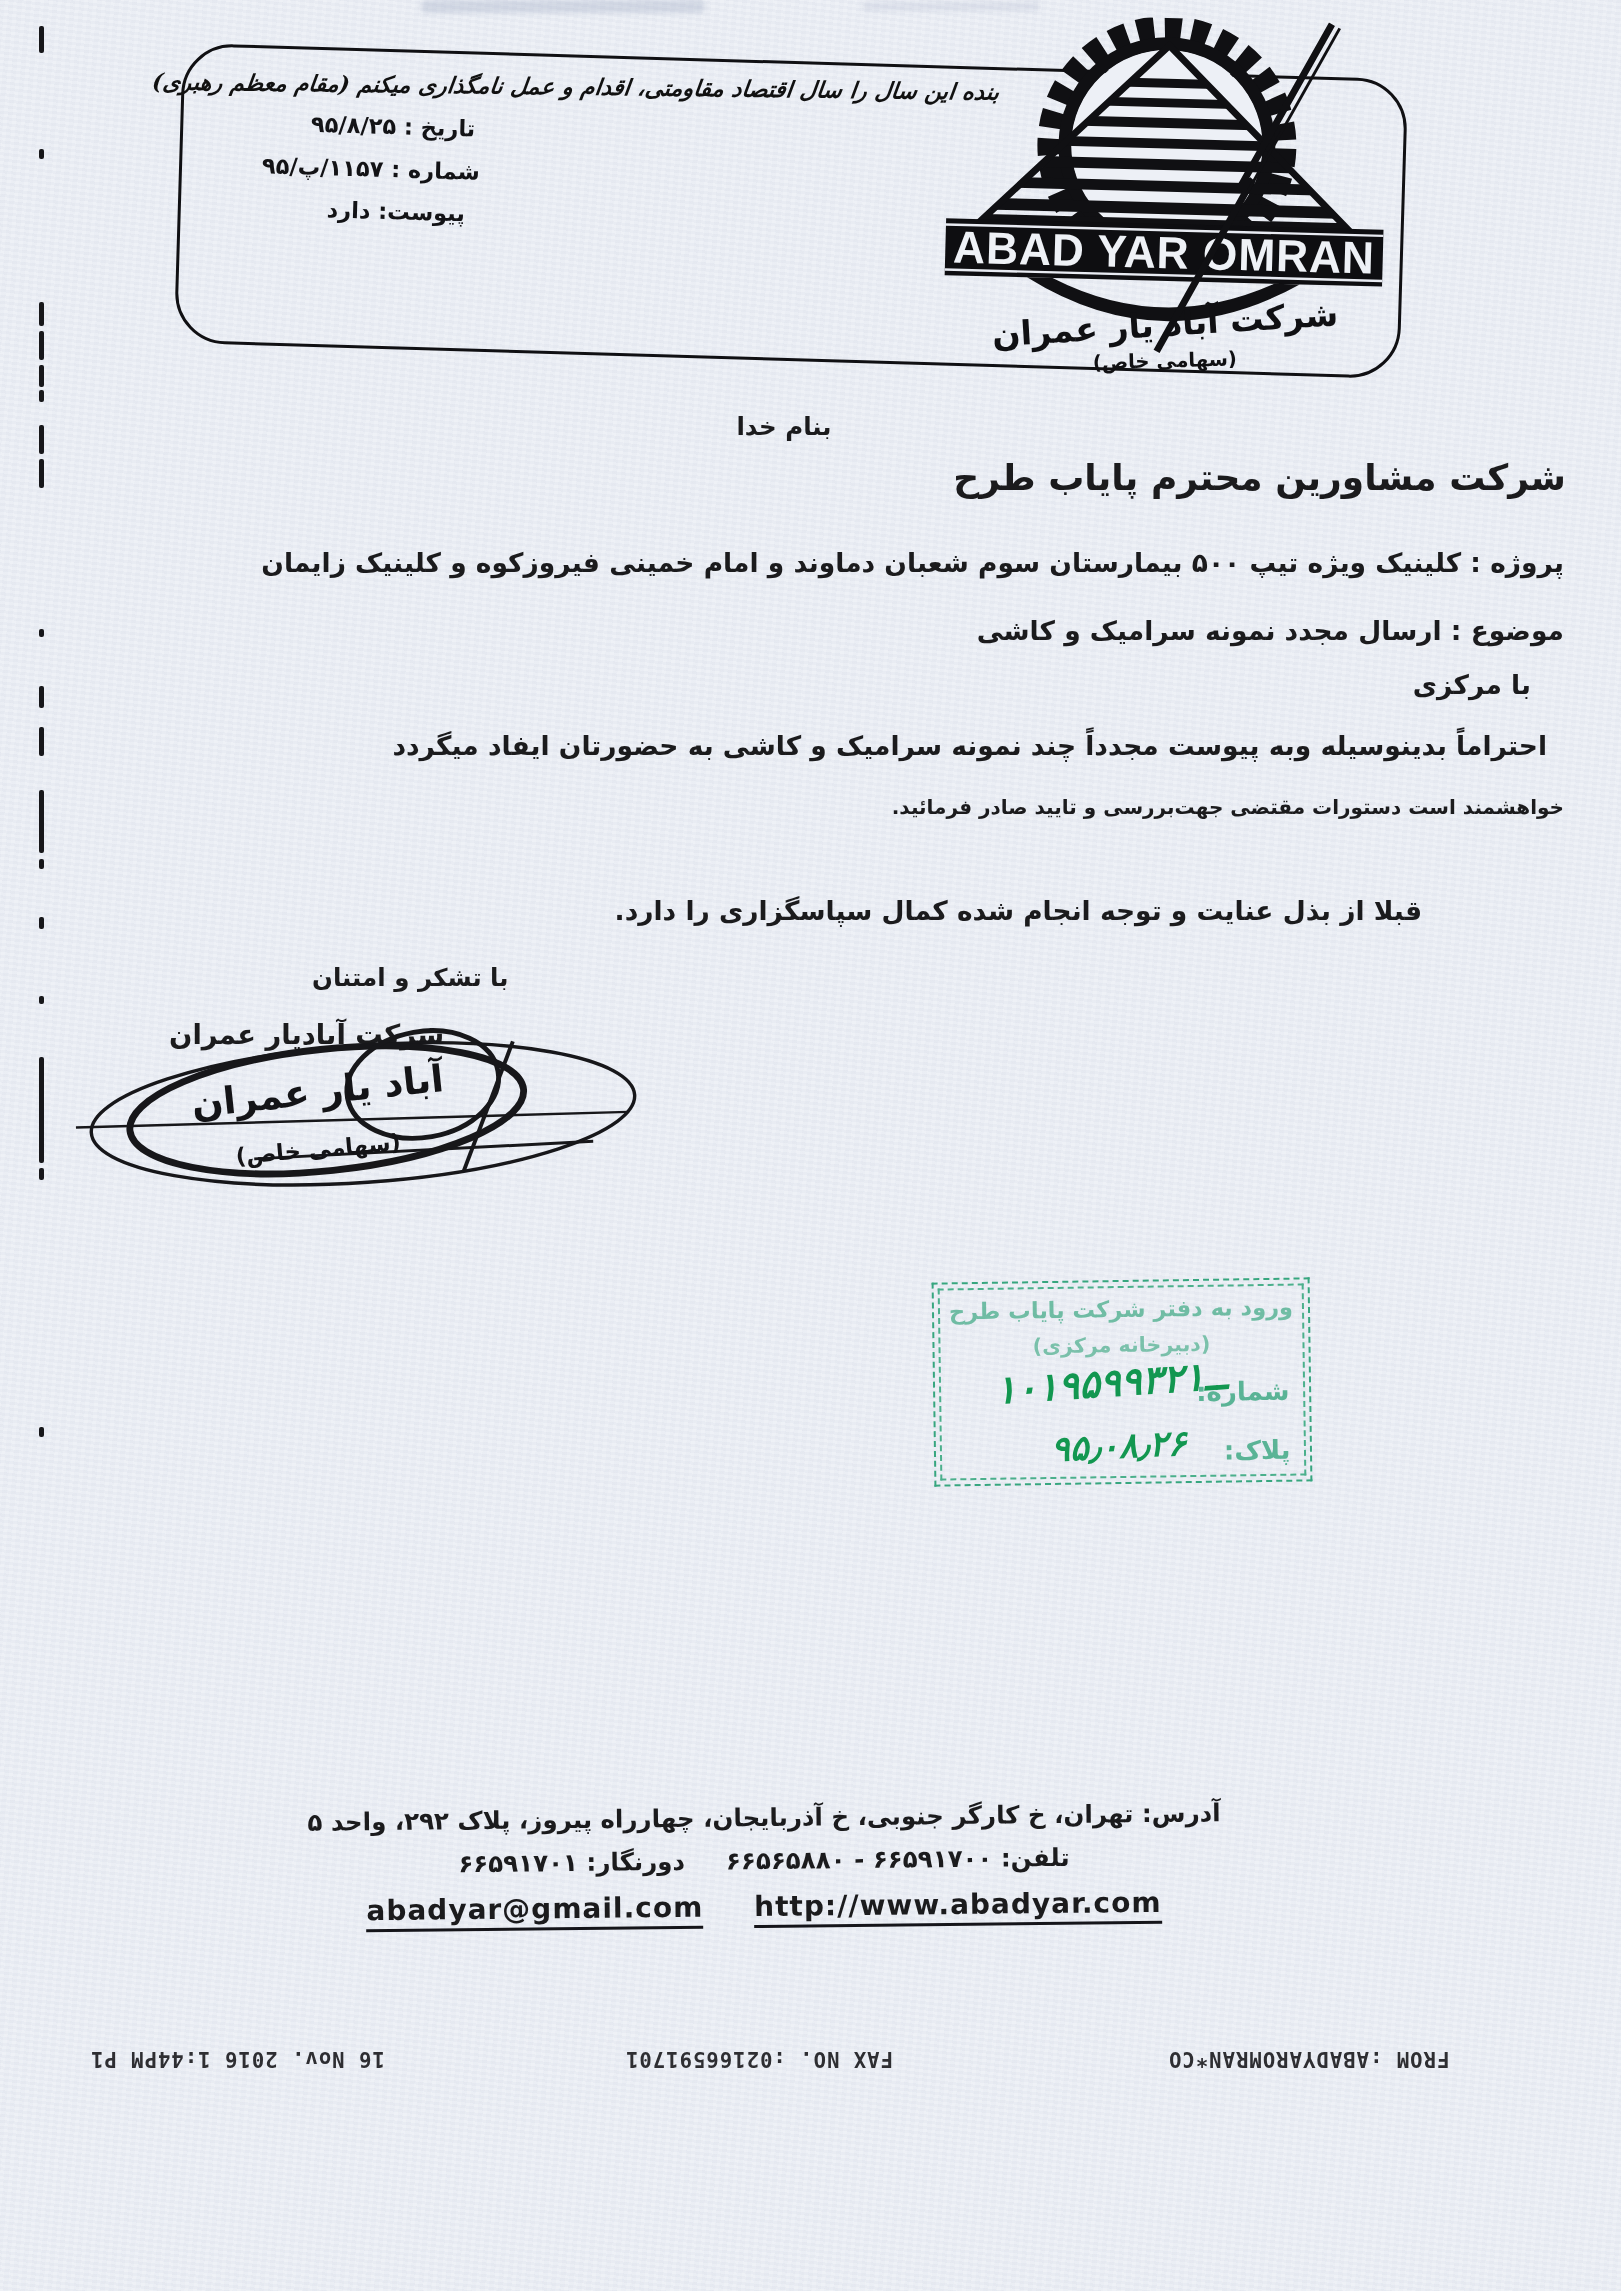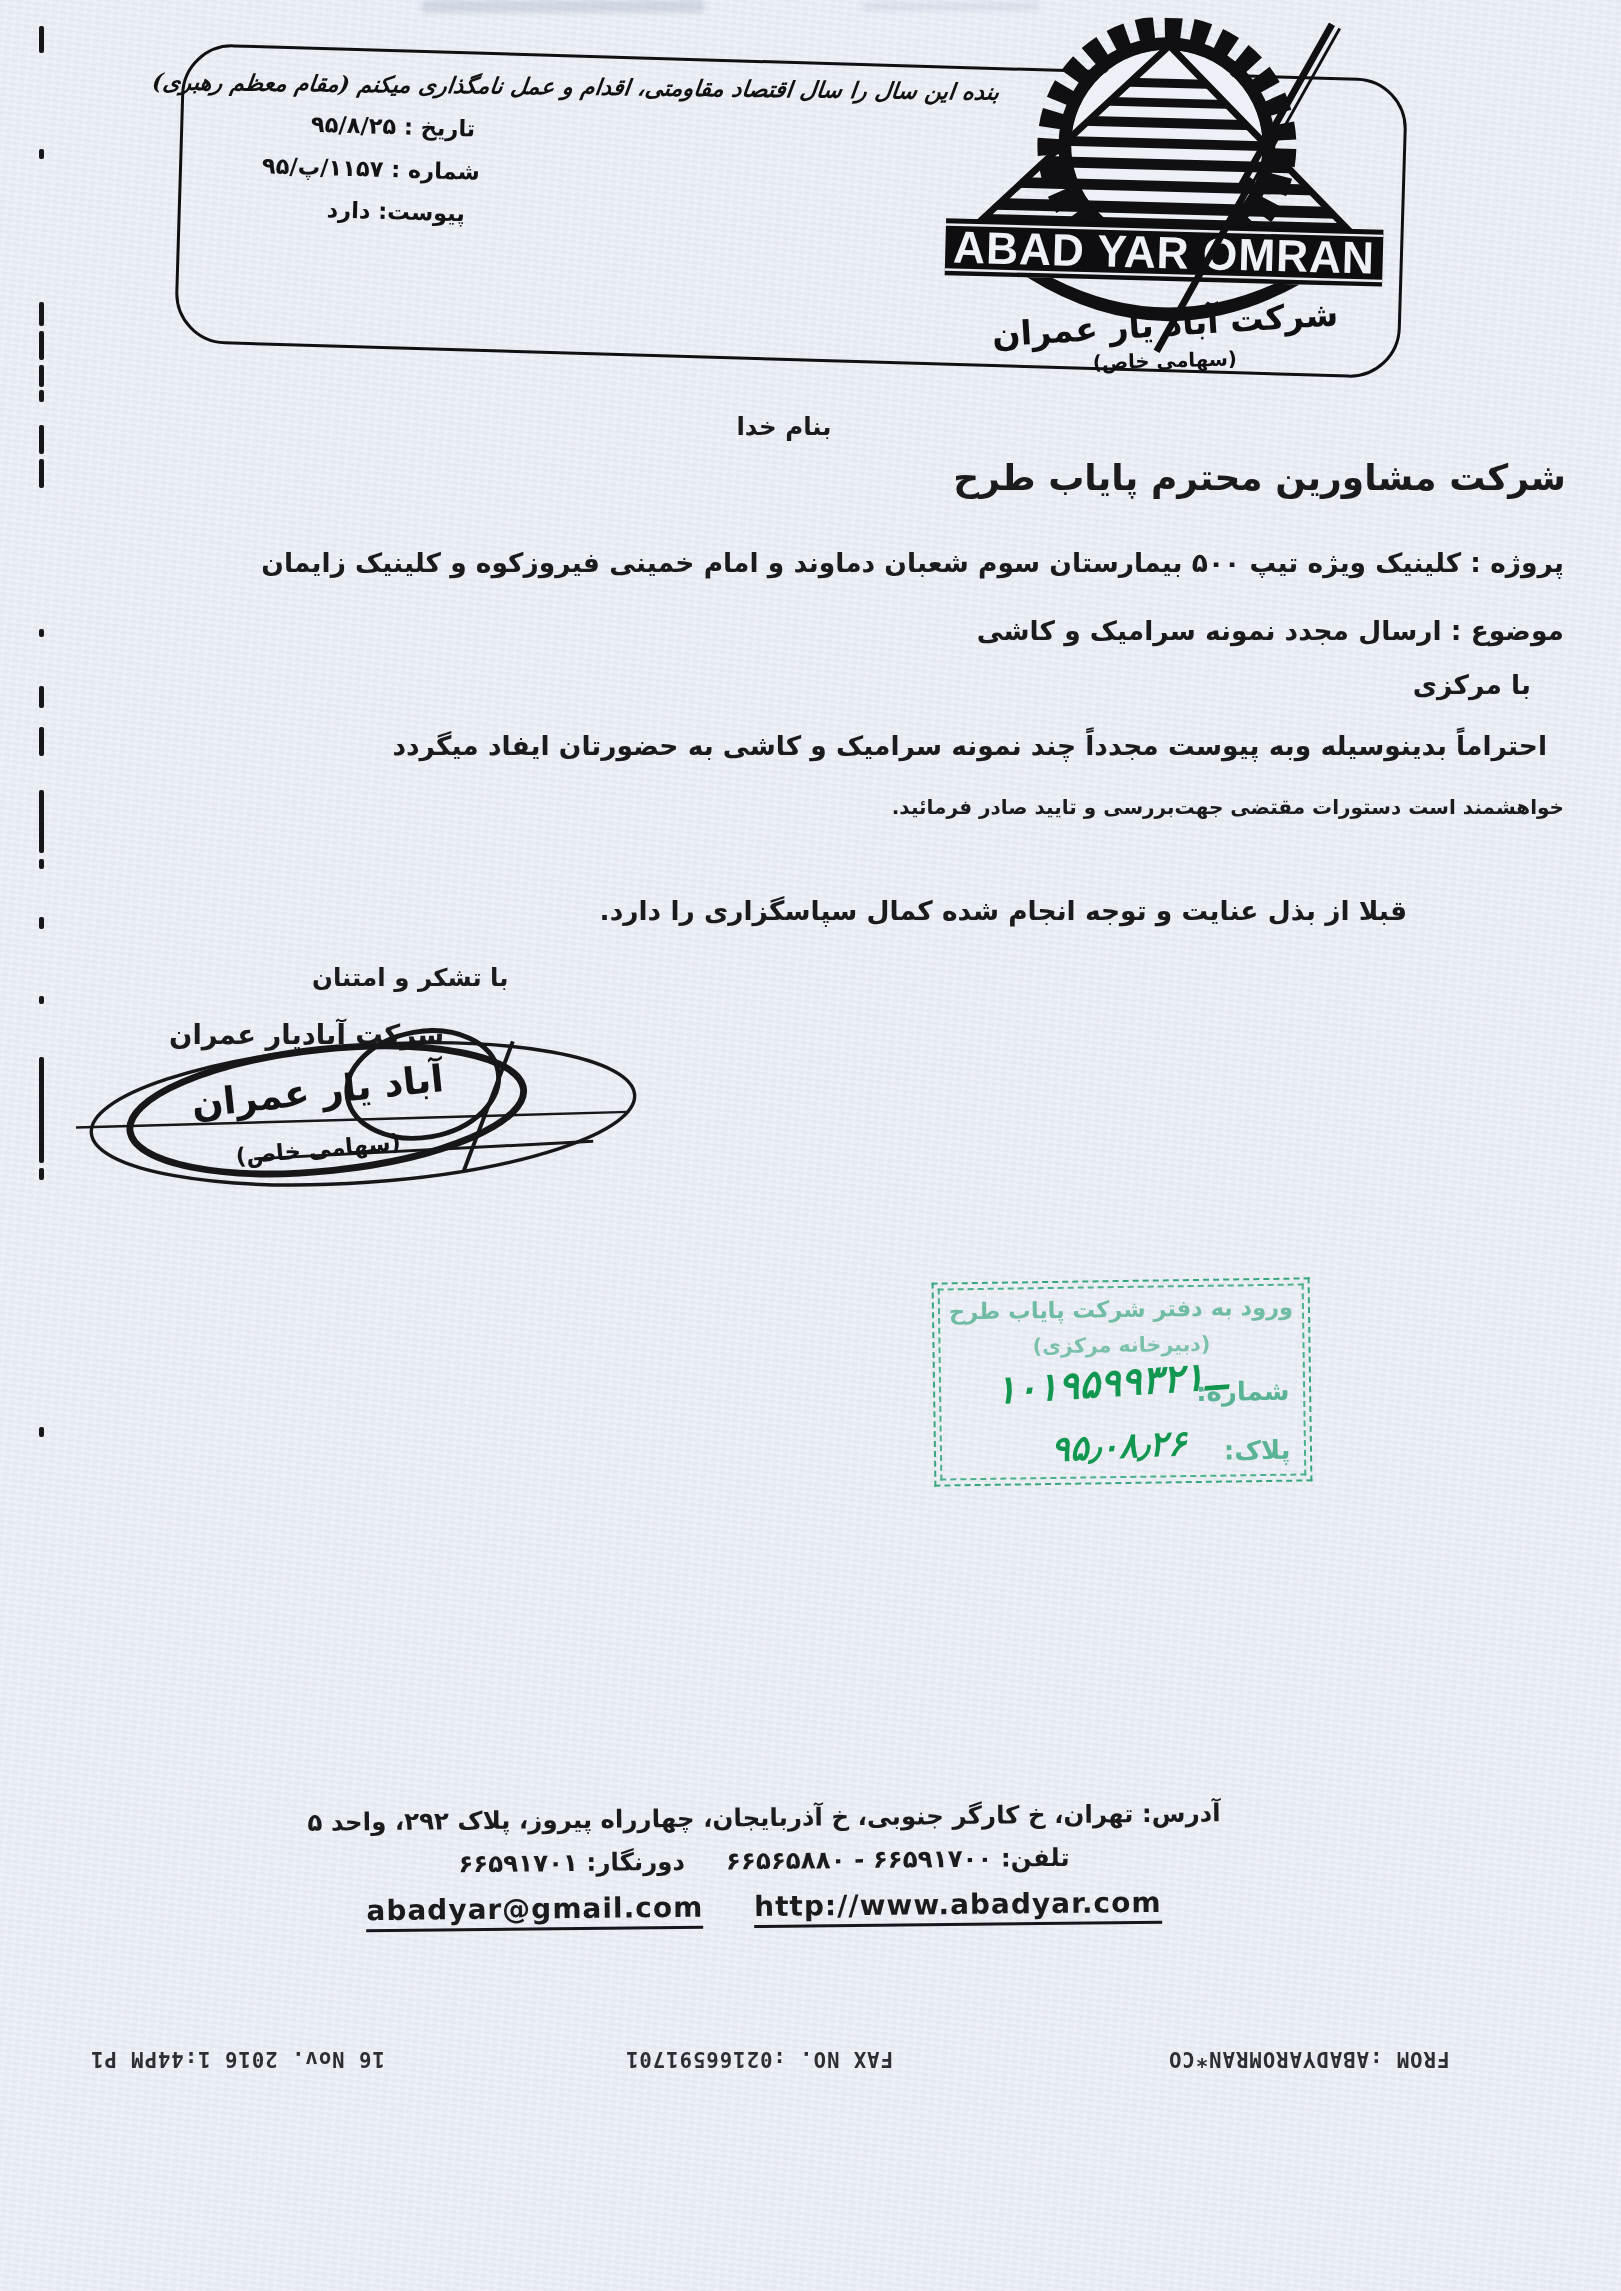--- a/index.html
+++ b/index.html
@@ -43,21 +43,21 @@
   .logo{left:931px;top:17.6px;width:469px;height:361px;transform:rotate(1.5deg);}
 
   
   .besmellah{left:627px;top:412px;width:314px;text-align:center;font-size:24.5px;}
   .title{right:55px;top:457px;font-size:36px;letter-spacing:1px;}
   .project{right:57px;top:547px;font-size:26.5px;margin-left:28px;}
   .subject{right:57px;top:615px;font-size:26.5px;}
   .salam{right:90px;top:669px;font-size:26.5px;}
   .par1{right:74px;top:730px;font-size:26.5px;text-align:center;}
   .par2{right:57px;top:795px;font-size:20px;}
-  .closing{right:214px;top:895px;font-size:26.5px;}
+  .closing{right:199px;top:895px;font-size:26.5px;}
   .signoff{left:312px;top:963px;font-size:24.5px;}
   .company-typed{left:169px;top:1019px;font-size:27.4px;}
   .sig-stamp{left:74px;top:1008px;width:576px;height:196px;}
 
   
   .entry-stamp{
     left:933px;top:1280px;width:374px;height:200px;
     border:2.9px dashed #37a67f;transform:rotate(-0.8deg);
     color:#37a67f;
   }

